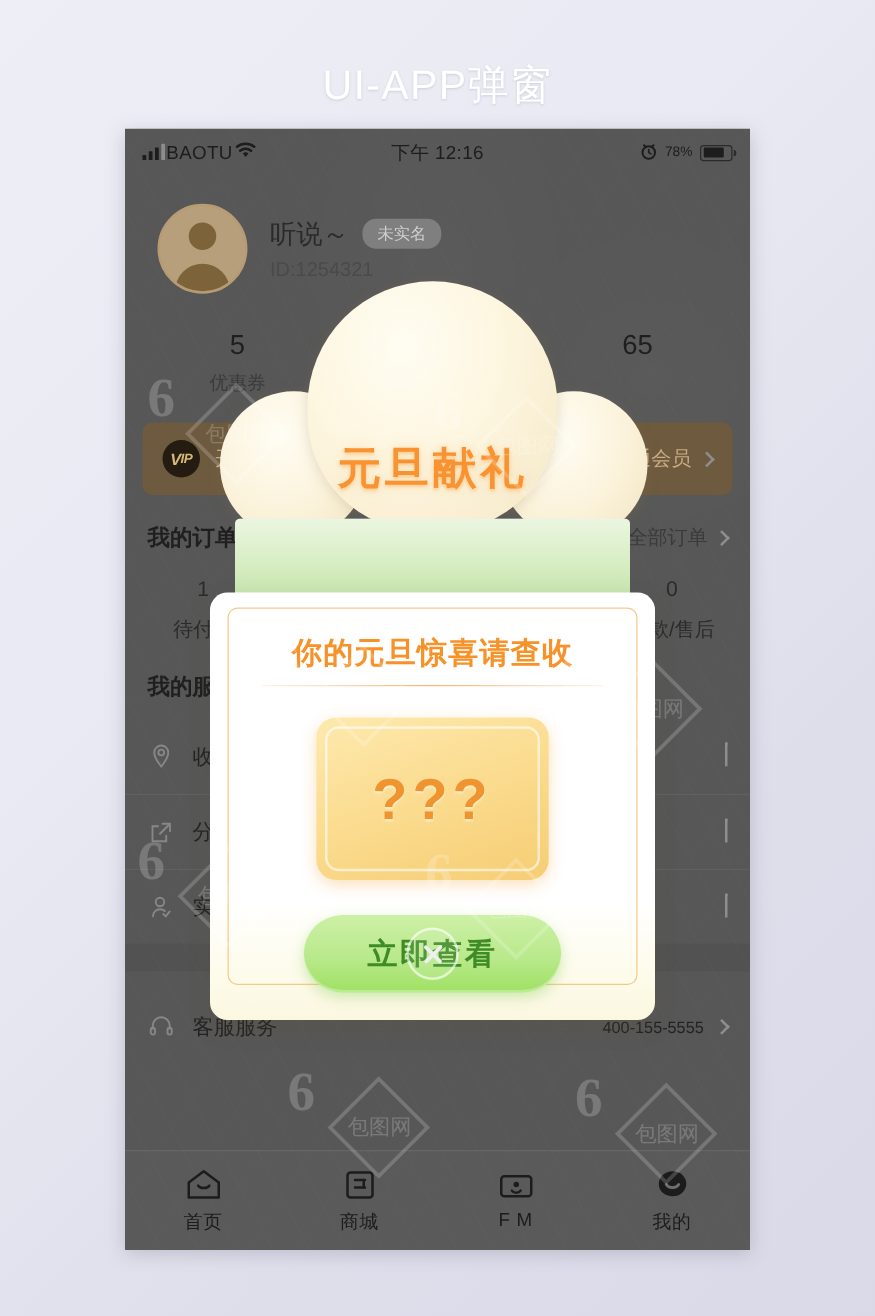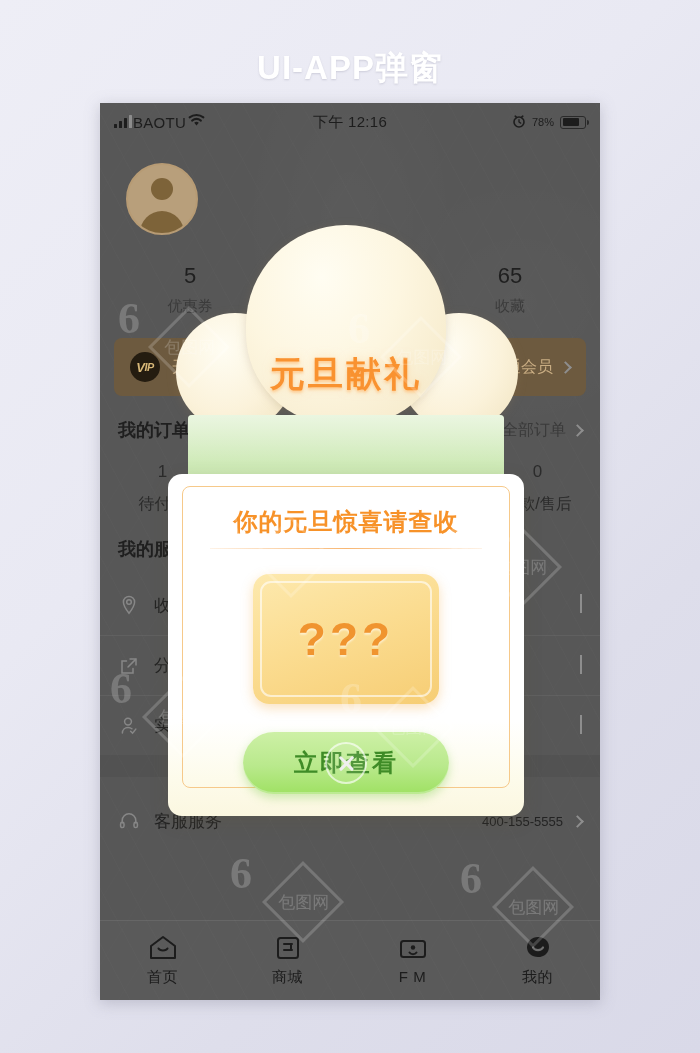--- a/index.html
+++ b/index.html
@@ -15,21 +15,21 @@
 
   
   .page-title {
     position: absolute;
     top: 46px; left: 0; width: 700px;
     text-align: center;
     font-size: 33px;
     letter-spacing: 1px;
     color: #ffffff;
     text-shadow: 0 1px 2px rgba(150,150,170,0.35);
-    font-weight: 700;
+    font-weight: 400;
   }
 
   
   .phone {
     position: absolute;
     left: 100px; top: 103px;
     width: 500px; height: 897px;
     background: #6e6e6e;
     overflow: hidden;
     box-shadow: 0 3px 14px rgba(120,120,140,0.35);
@@ -365,35 +365,41 @@
       <span>78%</span>
       <span class="batt">
           <b></b>
         </span>
     </div>
   </div>
 
   <div class="profile">
     <div class="prow">
       <div class="avatar"></div>
+      <div class="pinfo">
+        <div class="pname-row">
+          <span class="pname">听说～</span>
+          <span class="badge">未实名</span>
+        </div>
+        <div class="pid">ID:1254321</div>
+      </div>
     </div>
   </div>
 
   <div class="stats">
     <div class="stat">
       <div class="num">5</div>
       <div class="lbl">优惠券</div>
     </div>
     <div class="stat">
       <div class="num">12</div>
       <div class="lbl">积分</div>
     </div>
     <div class="stat">
       <div class="num">65</div>
-      <div class="lbl">收藏</div>
     </div>
   </div>
 
   <div class="vipbar">
     <span class="vip-ic">V<small>IP</small></span>
     <span class="vip-text">开通VIP会员享更多权益</span>
     <span class="vip-right">
       <span>开通会员</span>
       <span class="chevron"></span>
     </span>

